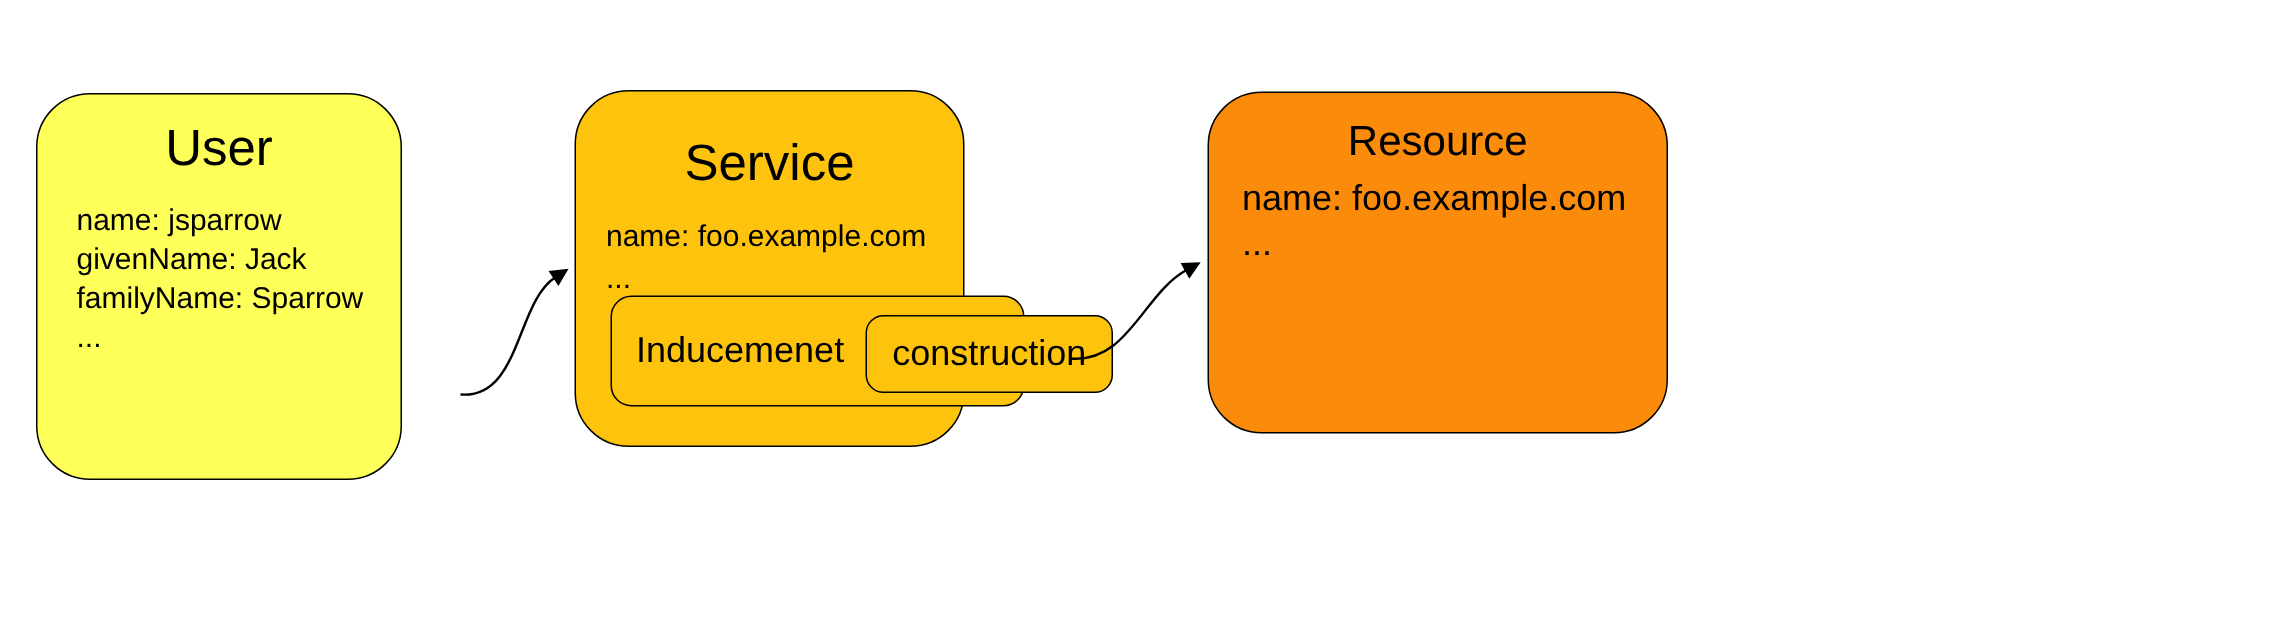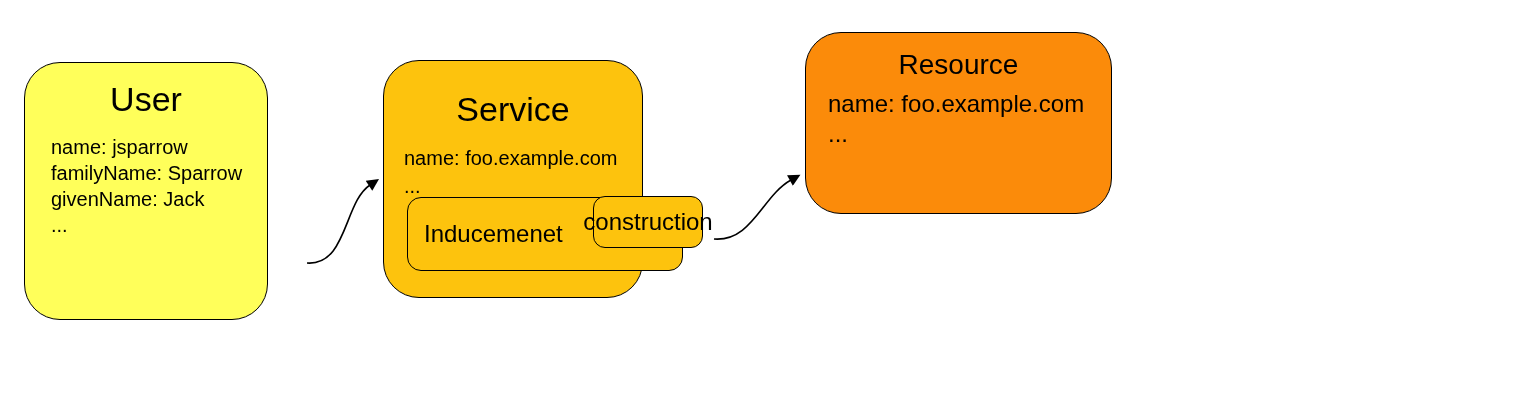--- a/index.html
+++ b/index.html
@@ -36,60 +36,60 @@
   
   #user-node   { left: 24px;  top: 62px; width: 244px; height: 258px; padding-top: 22px; }
   #user-node .node-lines { margin-left: 26px; }
 
   
   #service-node{ left: 383px; top: 60px; width: 260px; height: 238px; padding-top: 34px; }
   #service-node .node-lines { margin-left: 20px; }
   #service-node .node-line { line-height: 28px; }
 
   
-  #resource-node{ left: 805px; top: 32px; width: 307px; height: 182px; padding-top: 16px; }
+  #resource-node{ left: 805px; top: 61px; width: 307px; height: 228px; padding-top: 16px; }
   #resource-node .node-title { font-size: 28px; line-height: 32px; }
   #resource-node .node-lines { margin-left: 22px; margin-top: 8px; }
   #resource-node .node-line  { font-size: 24px; line-height: 30px; }
 
   
   .tab {
     position: absolute;
     box-sizing: border-box;
     border: 1.6px solid #000;
     display: flex;
     align-items: center;
     justify-content: center;
     font-size: 24px;
     white-space: nowrap;
   }
   #assignment-tab   { left: 56px;  top: 241px; width: 251px; height: 44px; border-radius: 10px; z-index: 3; }
   #inducemenet-box  { left: 407px; top: 197px; width: 276px; height: 74px; border-radius: 14px; z-index: 2;
                       justify-content: flex-start; padding-left: 16px; }
-  #construction-tab { left: 577px; top: 196px; width: 110px; height: 52px; border-radius: 12px; z-index: 3; margin-left: 16px; }
+  #construction-tab { left: 577px; top: 210px; width: 165px; height: 52px; border-radius: 12px; z-index: 3; }
 
   #edges-layer {
     position: absolute; inset: 0;
     width: 1530px; height: 417px;
     z-index: 4;
     pointer-events: none;
   }
   .edge-path { fill: none; stroke: #000; stroke-width: 1.6px; }
 </style>
 </head>
 <body>
 
 <div class="canvas">
 
   <div class="node" id="user-node" style="background-color: rgb(255, 255, 90);">
     <div class="node-title">User</div>
     <div class="node-lines">
       <div class="node-line">name: jsparrow</div>
+      <div class="node-line">givenName: Jack</div>
       <div class="node-line">familyName: Sparrow</div>
-      <div class="node-line">givenName: Jack</div>
       <div class="node-line">...</div>
     </div>
   </div>
 
 
   <div class="node" id="service-node" style="background-color: rgb(253, 195, 13);">
     <div class="node-title">Service</div>
     <div class="node-lines">
       <div class="node-line">name: foo.example.com</div>
       <div class="node-line">...</div>

